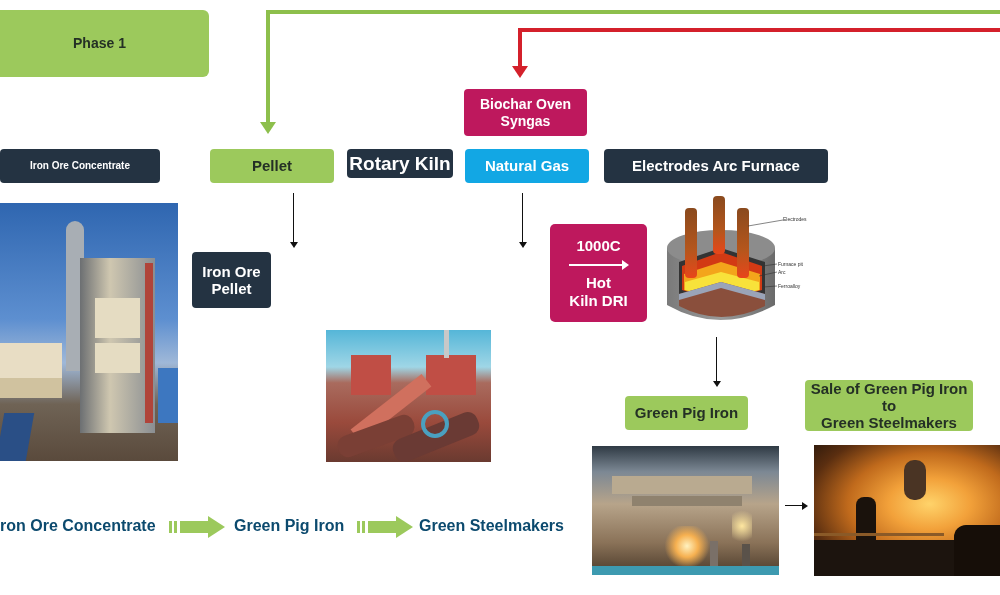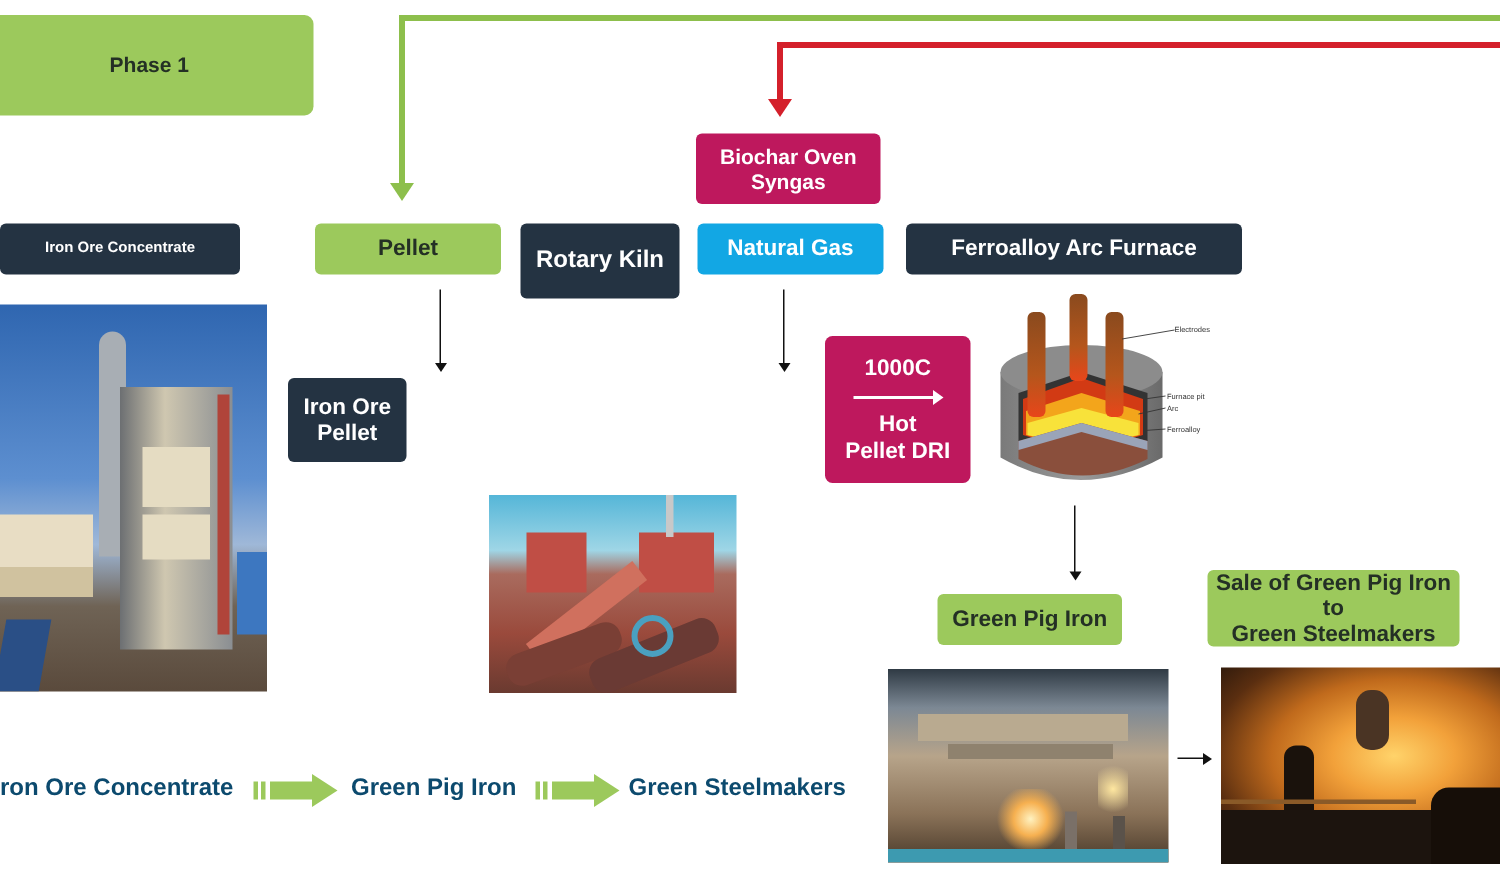--- a/index.html
+++ b/index.html
@@ -47,28 +47,28 @@
   <span>Biochar Oven</span>
   <span>Syngas</span>
 </div>
 
 <div class="box dark" style="left:0px; top:149px; width:160px; height:34px; font-size:10px;">
   <span>Iron Ore Concentrate</span>
 </div>
 <div class="box green" style="left:210px; top:149px; width:124px; height:34px; font-size:15px;">
   <span>Pellet</span>
 </div>
-<div class="box dark" style="left:347px; top:149px; width:106px; height:50px; font-size:16px;align-items:center;">
+<div class="box dark" style="left:347px; top:149px; width:106px; height:29px; font-size:19px;align-items:center;">
   <span>Rotary Kiln</span>
 </div>
 <div class="box blue" style="left:465px; top:149px; width:124px; height:34px; font-size:15px;">
   <span>Natural Gas</span>
 </div>
 <div class="box dark" style="left:604px; top:149px; width:224px; height:34px; font-size:15px;">
-  <span>Ferroalloy Arc Furnace</span>
+  <span>Electrodes Arc Furnace</span>
 </div>
 
 <div class="vline" style="left:293px; top:193px; height:50px;"></div>
 <div class="arrowhead-down" style="left:290px; top:242px;"></div>
 <div class="vline" style="left:522px; top:193px; height:50px;"></div>
 <div class="arrowhead-down" style="left:519px; top:242px;"></div>
 <div class="vline" style="left:716px; top:337px; height:45px;"></div>
 <div class="arrowhead-down" style="left:713px; top:381px;"></div>
 
 <div class="box dark" style="left:192px; top:252px; width:79px; height:56px; flex-direction:column; font-size:15px;">
@@ -76,21 +76,21 @@
   <span>Pellet</span>
 </div>
 
 <div class="box red" style="left:550px; top:224px; width:97px; height:98px; flex-direction:column; font-size:15px; border-radius:5px;">
   <span>1000C</span>
   <span style="display:block; position:relative; width:60px; height:10px; margin:6px 0 4px;">
     <span style="position:absolute; left:0; top:4px; width:54px; height:2px; background:#fff;"></span>
     <span style="position:absolute; right:0; top:0; width:0; height:0; border-top:5px solid transparent; border-bottom:5px solid transparent; border-left:7px solid #fff;"></span>
   </span>
   <span>Hot</span>
-  <span>Pellet DRI</span>
+  <span>Kiln DRI</span>
 </div>
 
 <svg class="abs" style="left:655px; top:190px;" width="160" height="140" viewBox="0 0 160 140">
   <defs>
     <linearGradient id="elec" x1="0" y1="0" x2="0" y2="1">
       <stop offset="0" stop-color="#8a4a1e"></stop>
       <stop offset="0.6" stop-color="#b5561c"></stop>
       <stop offset="1" stop-color="#e8461a"></stop>
     </linearGradient>
     <linearGradient id="shell" x1="0" y1="0" x2="1" y2="0">

